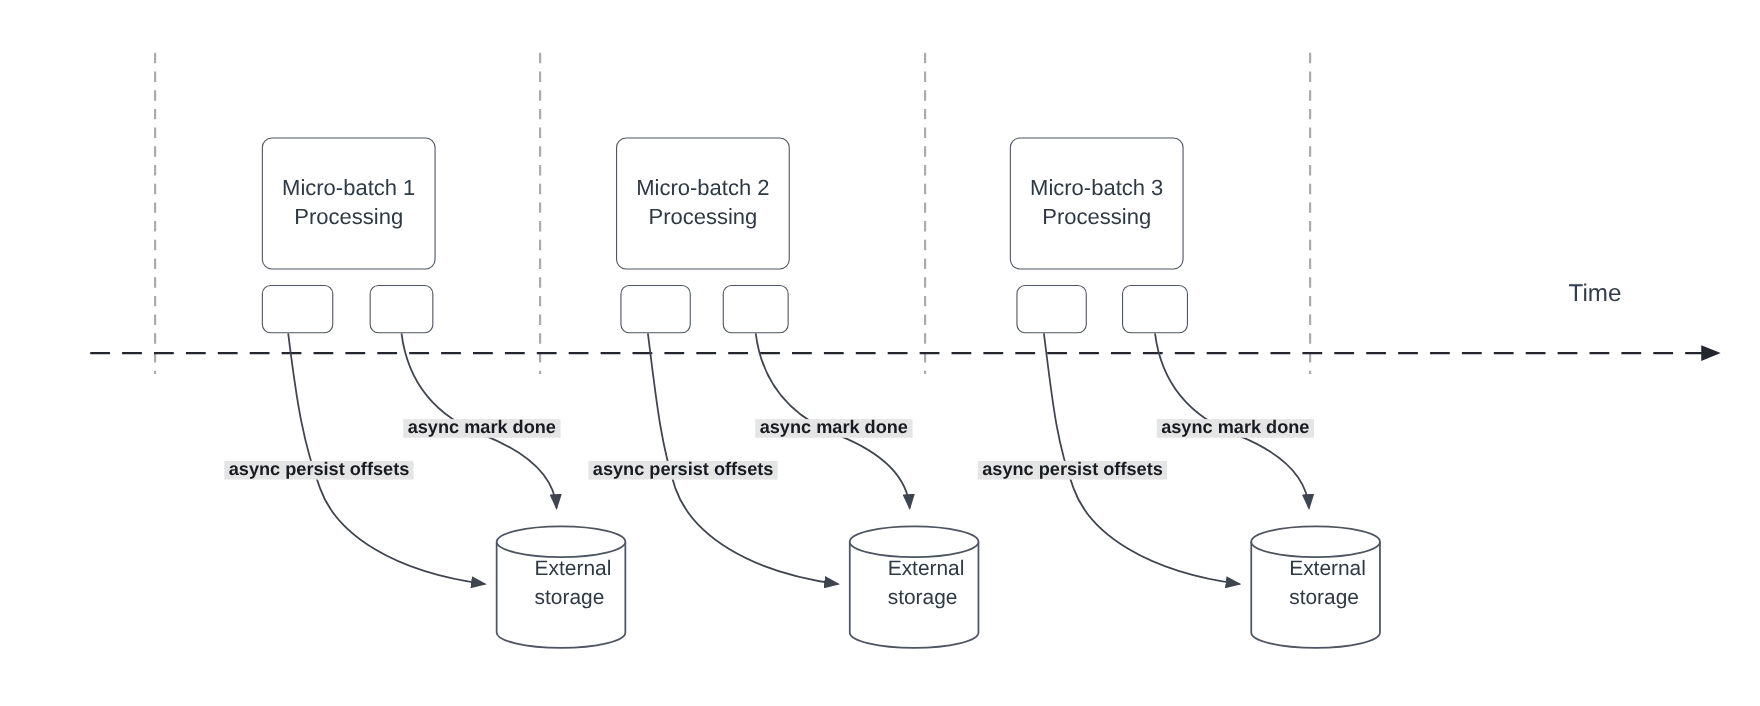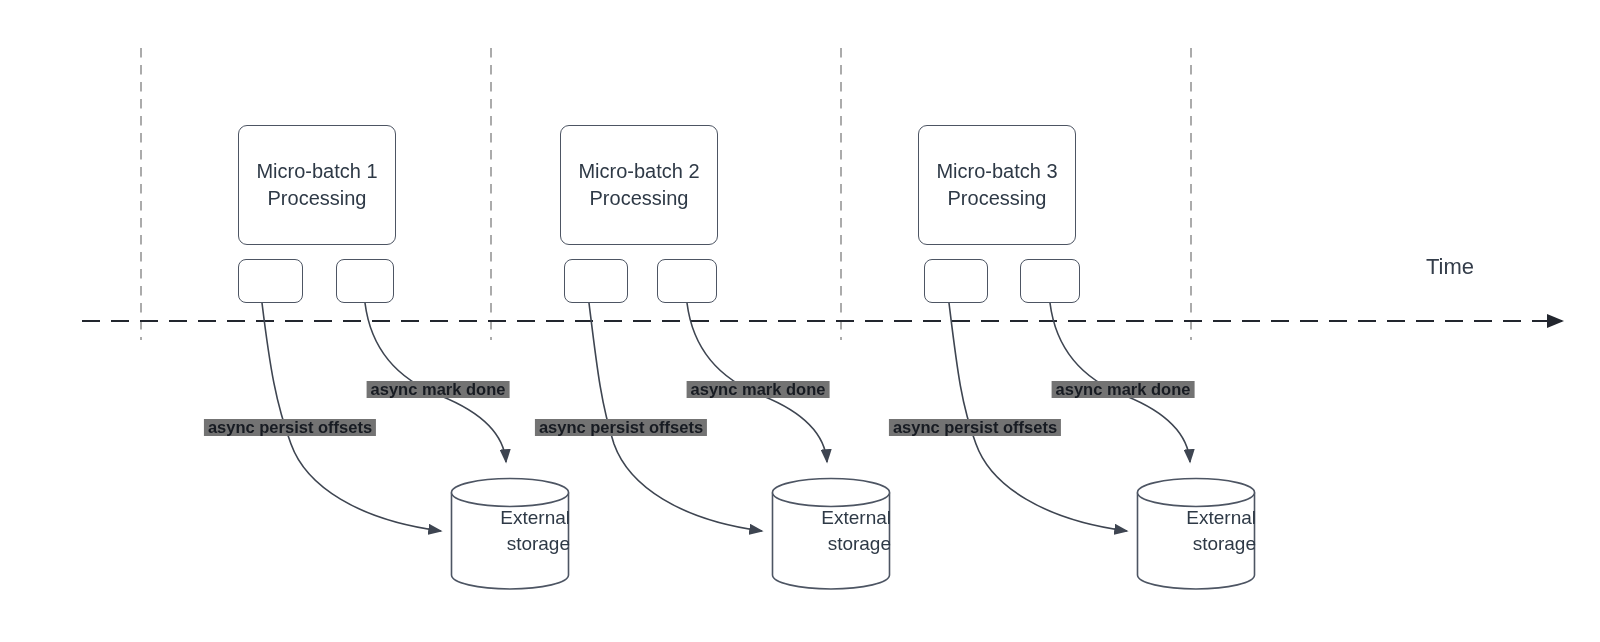--- a/index.html
+++ b/index.html
@@ -22,32 +22,32 @@
   .sub-box{
     position:absolute;z-index:2;
     height:44px;
     border:1.5px solid #4d5563;border-radius:8px;
     background:#ffffff;box-sizing:border-box;
   }
   .async-label{
     position:absolute;z-index:3;
     transform:translateX(-50%);
     font-size:16.5px;font-weight:bold;line-height:17px;
-    color:#171b22;background:#737373;padding:0 4px;
+    color:#171b22;background:#e5e5e5;padding:0 4px;
     white-space:nowrap;
   }
   .cyl{
     position:absolute;z-index:2;
     width:120px;height:114px;
   }
   .cyl svg{position:absolute;left:0;top:0;}
   .cyl-text{
     position:absolute;inset:0;padding-bottom:6px;
-    display:flex;flex-direction:column;align-items:flex-end;justify-content:center;
-    font-size:19px;line-height:26px;color:#2e3946;text-align:center;
+    display:flex;flex-direction:column;align-items:flex-start;justify-content:center;
+    font-size:19px;line-height:26px;color:#2e3946;text-align:center;padding-left:36px;
   }
   .time-label{
     position:absolute;z-index:2;
     font-size:22px;color:#343d4a;
   }
 </style>
 </head>
 <body>
 
 <div id="canvas">

